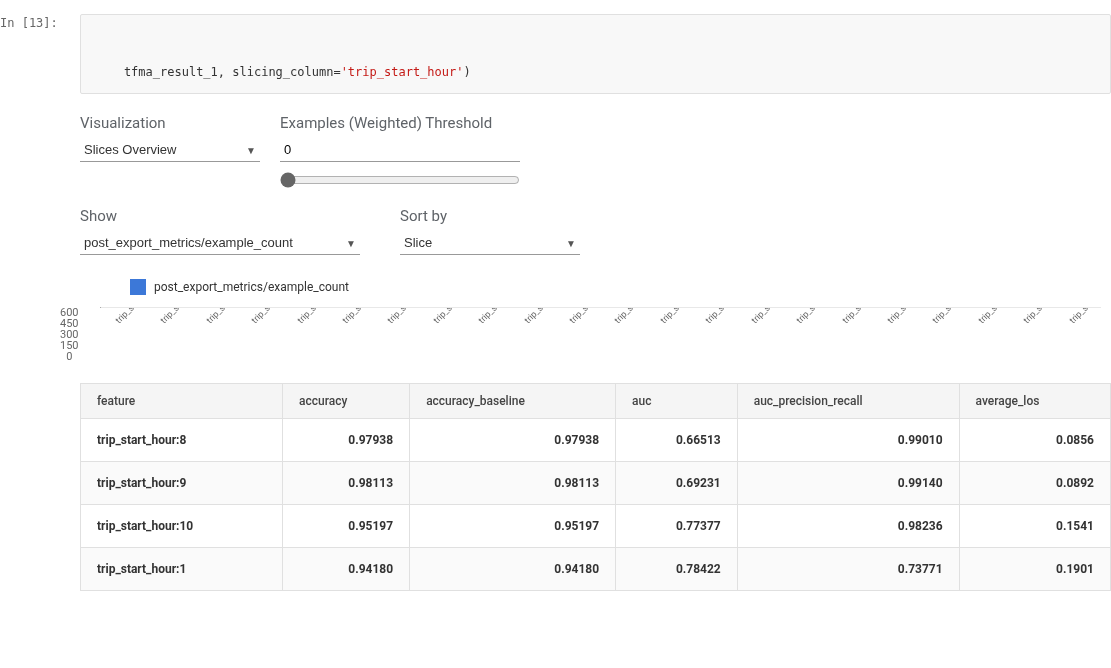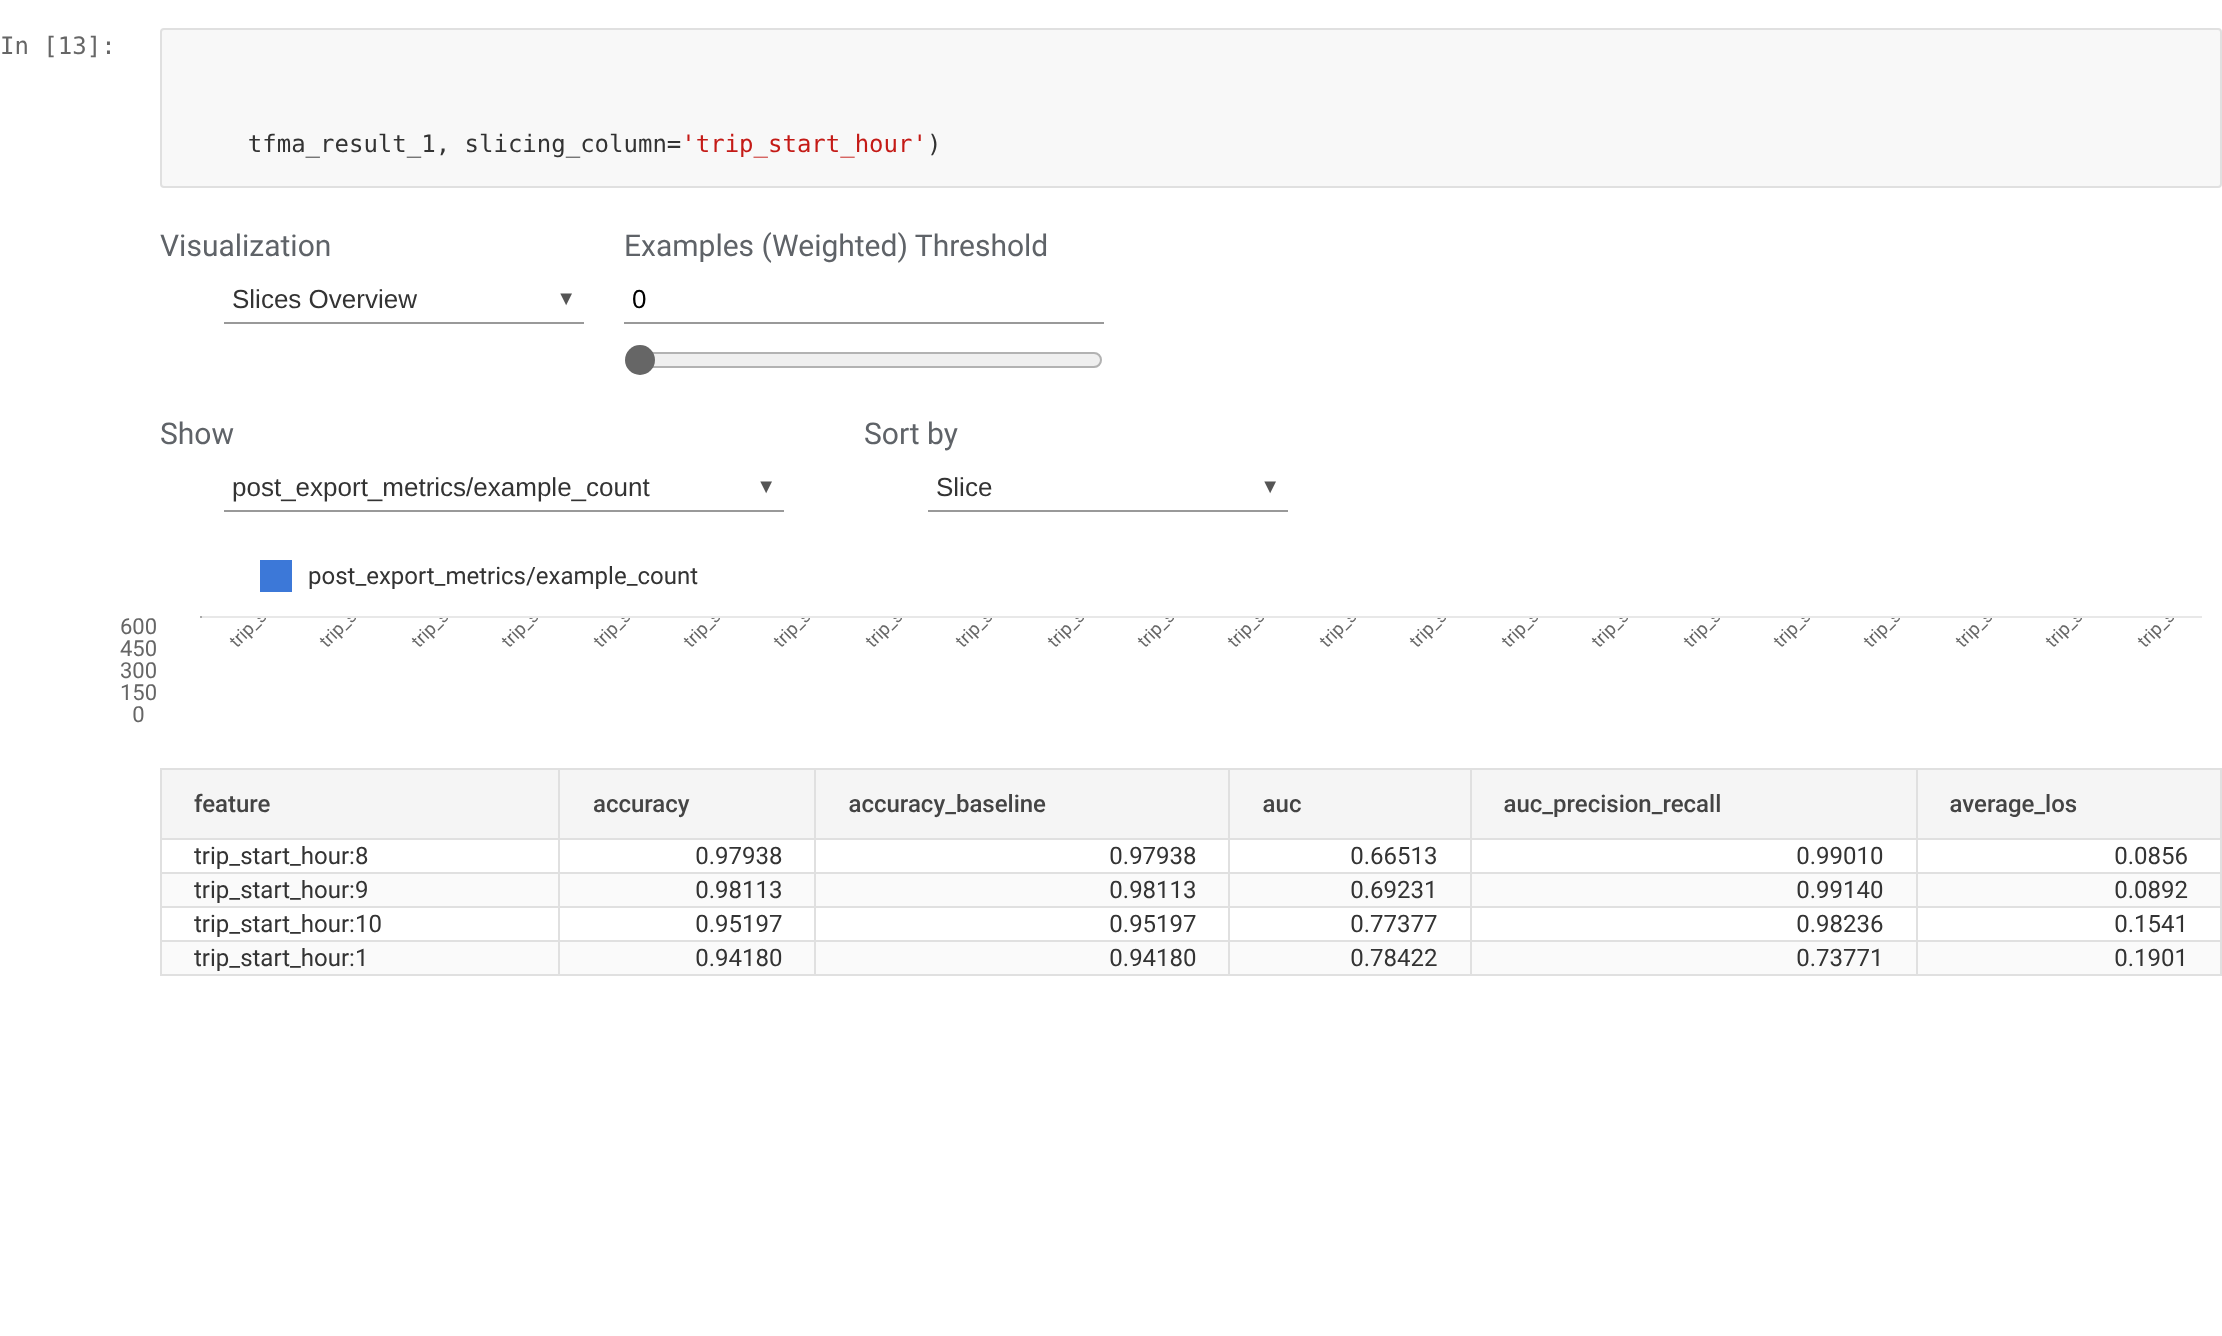--- a/index.html
+++ b/index.html
@@ -58,21 +58,20 @@
       gap: 4px;
     }
     .control-label {
       color: #5f6368;
       font-size: 15px;
       margin-bottom: 2px;
     }
     .dropdown-wrapper {
       position: relative;
       display: inline-block;
-      margin-left: 32px;
     }
     .dropdown-select {
       appearance: none;
       -webkit-appearance: none;
       border: none;
       border-bottom: 1px solid #999;
       background: transparent;
       font-size: 13px;
       color: #333;
       padding: 4px 24px 4px 4px;
@@ -208,23 +207,24 @@
       background: #f5f5f5;
       border: 1px solid #e0e0e0;
       padding: 10px 16px;
       text-align: left;
       font-weight: 500;
       color: #444;
       white-space: nowrap;
     }
     .data-table td {
       border: 1px solid #e0e0e0;
-      padding: 1px 16px;
+      padding: 14px 16px;
       color: #333;
       text-align: right;
+      font-weight: bold;
     }
     .data-table td:first-child {
       text-align: left;
     }
     .data-table tr:nth-child(even) td {
       background: #fafafa;
     }
   </style>
 </head>
 <body>

